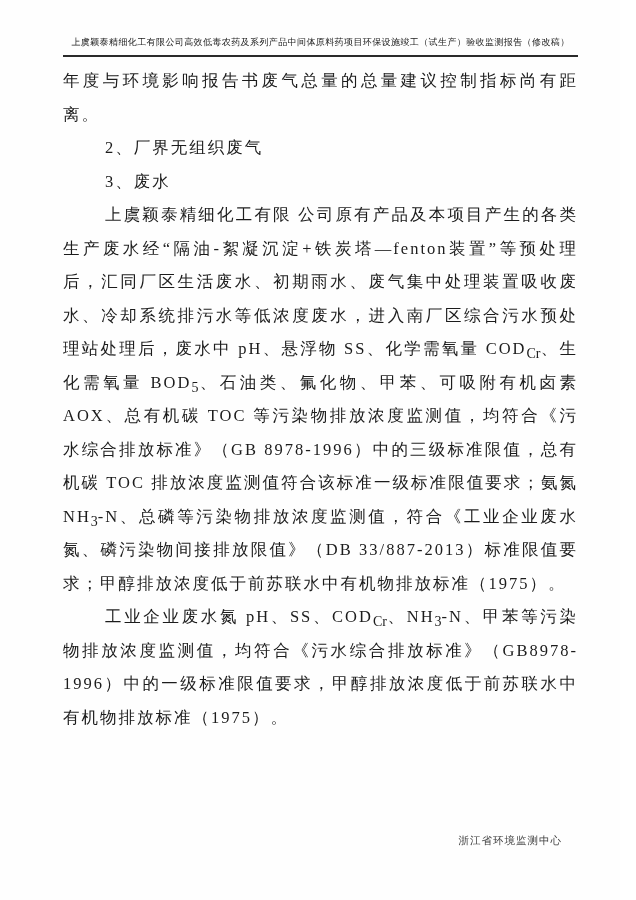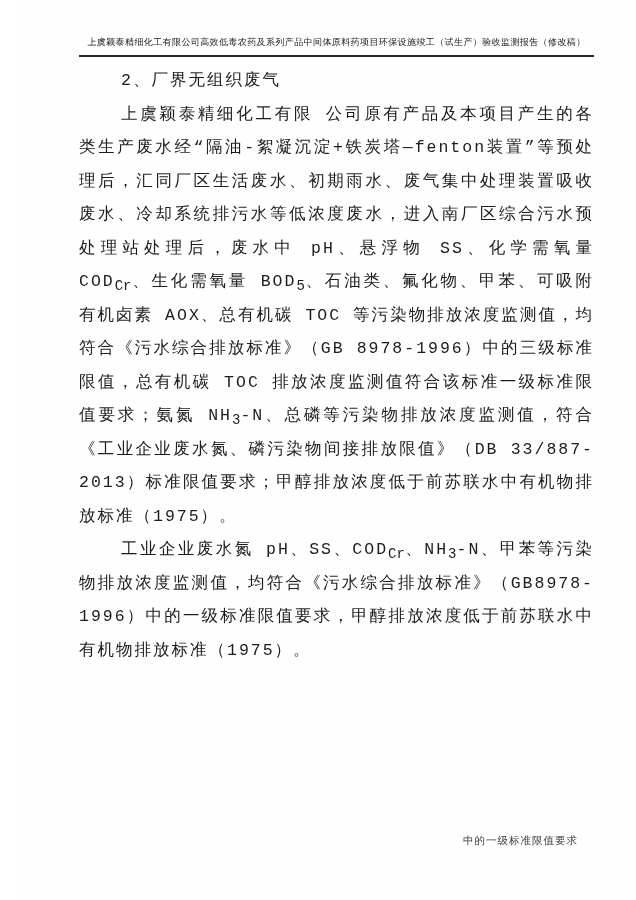--- a/index.html
+++ b/index.html
@@ -4,21 +4,20 @@
 <style>
   html,body{margin:0;padding:0;background:#ffffff;}
   .page{
     position:relative;
     width:620px;height:900px;
     background:#fefefe;
     font-family:"Liberation Serif","DejaVu Serif",serif;
     color:#1c1c1c;
     overflow:hidden;
     filter:blur(0.3px);
-    margin-left:16px;
   }
   
   .header{
     position:absolute;left:63px;top:36px;width:515px;
     border-bottom:2px solid #2a2a2a;
     padding-bottom:6px;
   }
   .header-text{
     font-size:9px;
     letter-spacing:0.4px;
@@ -32,21 +31,21 @@
     position:absolute;left:63px;top:64px;width:515px;
   }
   .para{
     margin:0;
     font-size:16.5px;
     line-height:33.5px;
     letter-spacing:2px;
     text-align:justify;
     text-justify:inter-ideograph;
   }
-  .para.indent{text-indent:42px;font-family:Liberation Mono, monospace;}
+  .para.indent{text-indent:42px;}
   .para sub{font-size:14px;letter-spacing:0;line-height:0;}
   
   .page-number{
     position:absolute;left:0;right:0;top:836px;
     text-align:center;
     font-size:9px;color:#8a8a8a;letter-spacing:1px;
   }
   .footer-org{
     position:absolute;right:58px;top:834px;
     font-size:10.5px;color:#3a3a3a;letter-spacing:1px;
@@ -55,21 +54,23 @@
 </head>
 <body>
 
 <div class="page">
 
   <header class="header">
     <div class="header-text">上虞颖泰精细化工有限公司高效低毒农药及系列产品中间体原料药项目环保设施竣工（试生产）验收监测报告（修改稿）</div>
   </header>
 
   <main class="body" id="doc-body">
+      <p class="para"><span>年度与环境影响报告书废气总量的总量建议控制指标尚有距离。</span></p>
       <p class="para indent"><span>2、厂界无组织废气</span></p>
+      <p class="para indent"><span>3、废水</span></p>
       <p class="para indent"><span>上虞颖泰精细化工有限 公司原有产品及本项目产生的各类生产废水经“隔油-絮凝沉淀+铁炭塔—fenton装置”等预处理后，汇同厂区生活废水、初期雨水、废气集中处理装置吸收废水、冷却系统排污水等低浓度废水，进入南厂区综合污水预处理站处理后，废水中 pH、悬浮物 SS、化学需氧量 COD</span><sub>Cr</sub><span>、生化需氧量 BOD</span><sub>5</sub><span>、石油类、氟化物、甲苯、可吸附有机卤素 AOX、总有机碳 TOC 等污染物排放浓度监测值，均符合《污水综合排放标准》（GB 8978-1996）中的三级标准限值，总有机碳 TOC 排放浓度监测值符合该标准一级标准限值要求；氨氮 NH</span><sub>3</sub><span>-N、总磷等污染物排放浓度监测值，符合《工业企业废水氮、磷污染物间接排放限值》（DB 33/887-2013）标准限值要求；甲醇排放浓度低于前苏联水中有机物排放标准（1975）。</span></p>
       <p class="para indent"><span>工业企业废水氮 pH、SS、COD</span><sub>Cr</sub><span>、NH</span><sub>3</sub><span>-N、甲苯等污染物排放浓度监测值，均符合《污水综合排放标准》（GB8978-1996）中的一级标准限值要求，甲醇排放浓度低于前苏联水中有机物排放标准（1975）。</span></p>
     </main>
 
 
-  <div class="footer-org">中的一级标准限值要求</div>
+  <div class="footer-org">浙江省环境监测中心</div>
 
 </div>
 
 </body></html>

